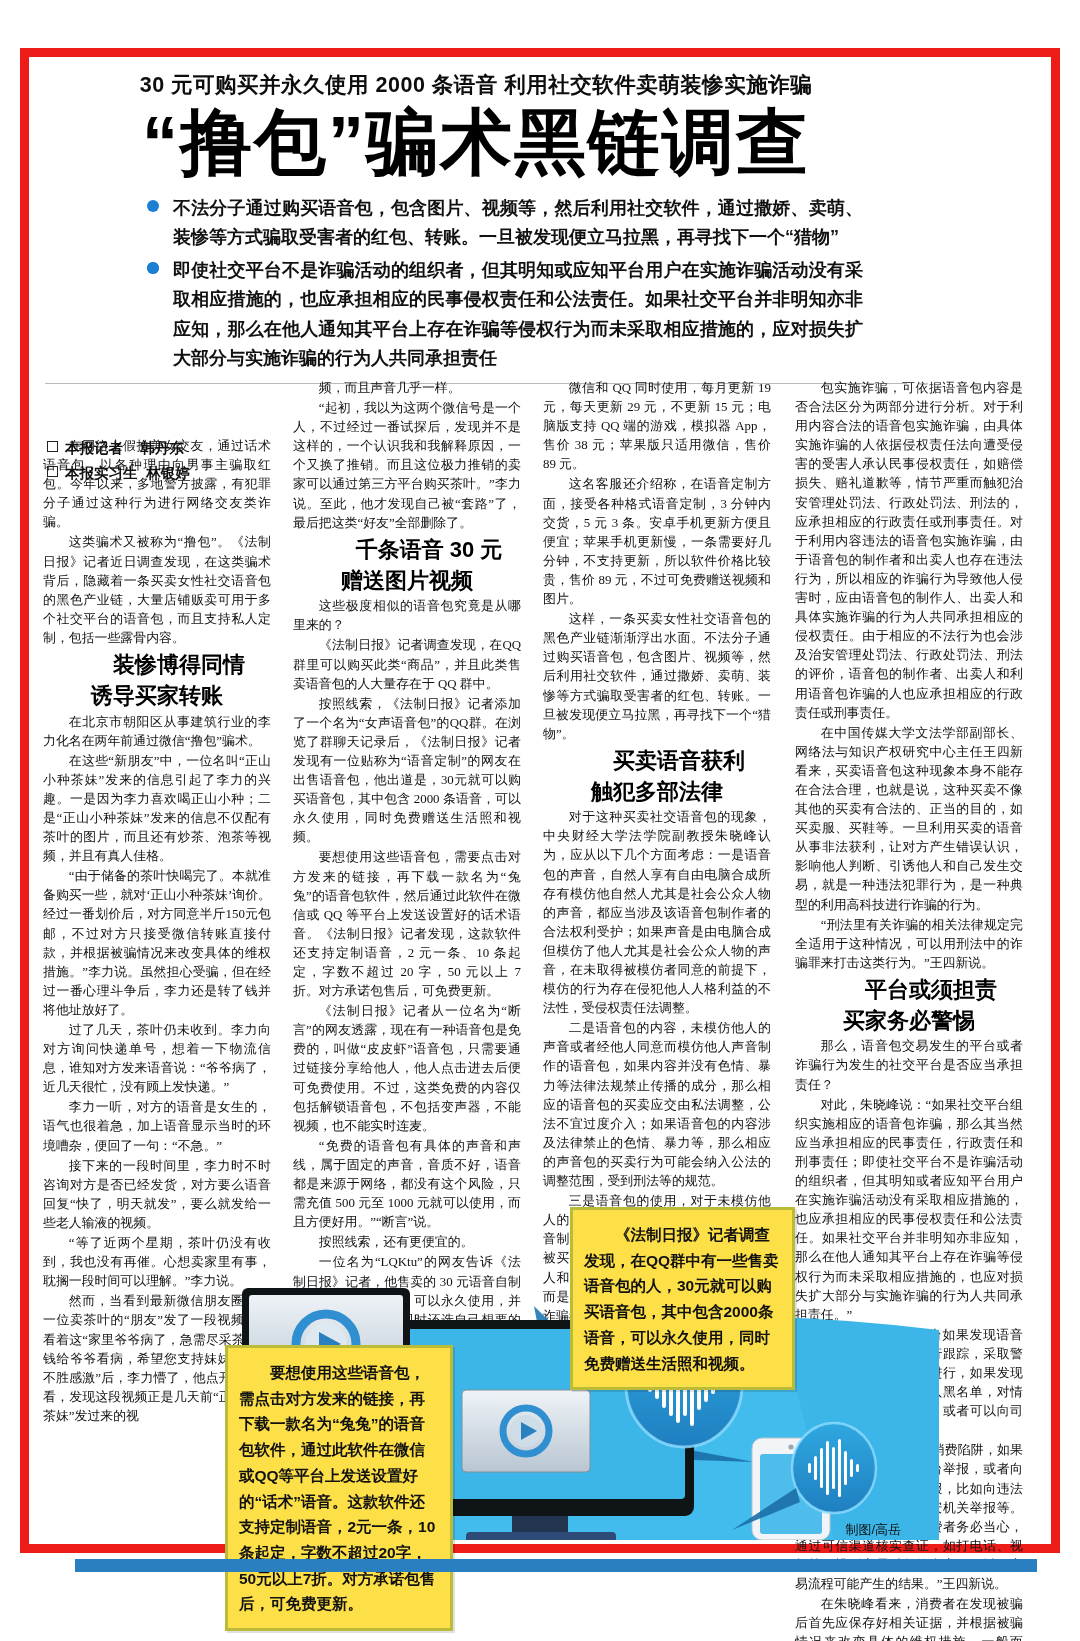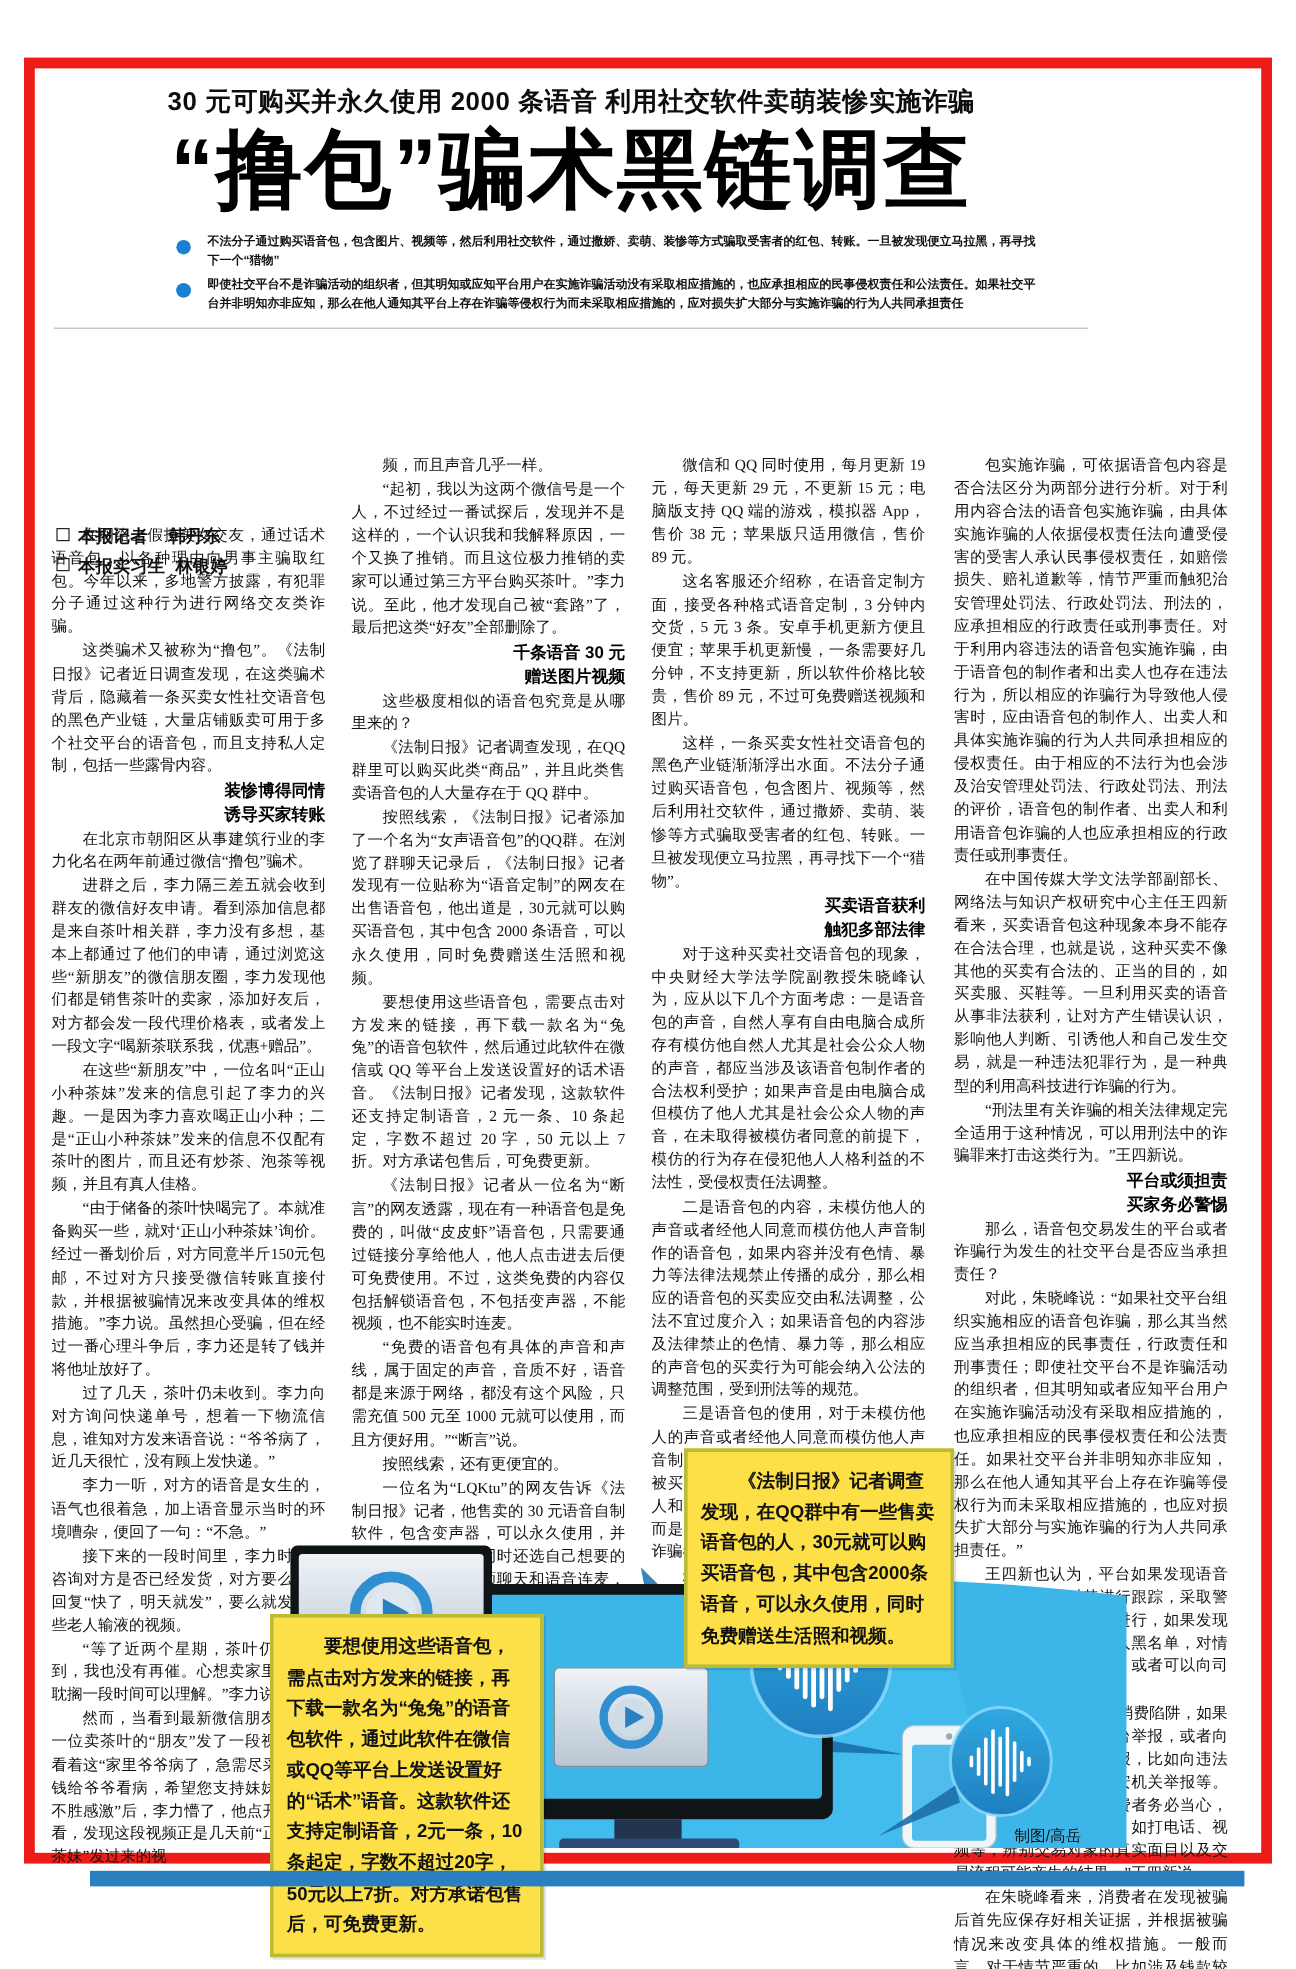--- a/index.html
+++ b/index.html
@@ -13,21 +13,21 @@
   .kicker{text-align:center;font-family:"Liberation Sans","DejaVu Sans",sans-serif;
           font-weight:700;font-size:21.5px;letter-spacing:.5px;color:#0d0d0d;
           margin-top:13px;}
   .headline{text-align:center;font-family:"Liberation Sans","DejaVu Sans",sans-serif;
             font-weight:700;font-size:72px;letter-spacing:2px;color:#000;
             margin-top:6px;line-height:1.04;white-space:nowrap;}
 
   
   .bullets{margin:14px 60px 0 118px;}
   .bullet{position:relative;font-family:Liberation Sans, sans-serif;
-          font-size:10px;line-height:1.62;color:#111;text-align:justify;
+          font-size:18px;line-height:1.62;color:#111;text-align:justify;
           margin-bottom:4px;padding-left:26px;font-weight:600;}
   .dot{position:absolute;left:0;top:6px;width:12px;height:12px;border-radius:50%;
        background:#1b7fd4;}
 
   .rule{margin:10px 16px 0 16px;border-top:1px solid #b9b9b9;}
 
   
   .byline{position:absolute;left:18px;top:380px;width:215px;
           font-family:Liberation Mono, monospace;
           font-size:14.5px;font-weight:700;line-height:1.75;color:#111;}
@@ -37,21 +37,21 @@
   
   .cols{position:absolute;left:14px;top:322px;width:996px;height:1150px;}
   .col{position:absolute;top:0;width:228px;font-size:12.9px;line-height:1.48;
        color:#111;text-align:justify;font-family:"Liberation Serif","DejaVu Serif",serif;}
   .c1{left:0;}
   .c2{left:250px;}
   .c3{left:500px;}
   .c4{left:752px;}
   .col p{margin:0 0 1px 0;text-indent:2em;}
   .sub{font-family:"Liberation Sans","DejaVu Sans",sans-serif;font-weight:700;
-       font-size:14px;line-height:1.42;text-align:right;color:#000;
+       font-size:22px;line-height:1.42;text-align:center;color:#000;
        margin:13px 0 10px 0;text-indent:0;}
   .pad-top{display:block;height:58px;}
 
   
   .art{position:absolute;left:205px;top:1153px;width:705px;height:330px;overflow:hidden;}
   .art svg{display:block;}
 
   
   .callout{position:absolute;background:#fde047;border:3px solid #b9bb39;
            box-shadow:2px 2px 0 rgba(0,0,0,.12);
@@ -104,21 +104,20 @@
     </div>
 
     <div class="cols">
 
       <div class="col c1">
         <span class="pad-top"></span>
         <p>在网络上假扮美女交友，通过话术语音包，以各种理由向男事主骗取红包。今年以来，多地警方披露，有犯罪分子通过这种行为进行网络交友类诈骗。</p>
         <p>这类骗术又被称为“撸包”。《法制日报》记者近日调查发现，在这类骗术背后，隐藏着一条买卖女性社交语音包的黑色产业链，大量店铺贩卖可用于多个社交平台的语音包，而且支持私人定制，包括一些露骨内容。</p>
         <p class="sub">装惨博得同情<br>诱导买家转账</p>
         <p>在北京市朝阳区从事建筑行业的李力化名在两年前通过微信“撸包”骗术。</p>
-        <p>进群之后，李力隔三差五就会收到群友的微信好友申请。看到添加信息都是来自茶叶相关群，李力没有多想，基本上都通过了他们的申请，通过浏览这些“新朋友”的微信朋友圈，李力发现他们都是销售茶叶的卖家，添加好友后，对方都会发一段代理价格表，或者发上一段文字“喝新茶联系我，优惠+赠品”。</p>
         <p>在这些“新朋友”中，一位名叫“正山小种茶妹”发来的信息引起了李力的兴趣。一是因为李力喜欢喝正山小种；二是“正山小种茶妹”发来的信息不仅配有茶叶的图片，而且还有炒茶、泡茶等视频，并且有真人佳格。</p>
         <p>“由于储备的茶叶快喝完了。本就准备购买一些，就对‘正山小种茶妹’询价。经过一番划价后，对方同意半斤150元包邮，不过对方只接受微信转账直接付款，并根据被骗情况来改变具体的维权措施。”李力说。虽然担心受骗，但在经过一番心理斗争后，李力还是转了钱并将他址放好了。</p>
         <p>过了几天，茶叶仍未收到。李力向对方询问快递单号，想着一下物流信息，谁知对方发来语音说：“爷爷病了，近几天很忙，没有顾上发快递。”</p>
         <p>李力一听，对方的语音是女生的，语气也很着急，加上语音显示当时的环境嘈杂，便回了一句：“不急。”</p>
         <p>接下来的一段时间里，李力时不时咨询对方是否已经发货，对方要么语音回复“快了，明天就发”，要么就发给一些老人输液的视频。</p>
         <p>“等了近两个星期，茶叶仍没有收到，我也没有再催。心想卖家里有事，耽搁一段时间可以理解。”李力说。</p>
         <p>然而，当看到最新微信朋友圈中另一位卖茶叶的“朋友”发了一段视频，并看着这“家里爷爷病了，急需尽采茶叶回钱给爷爷看病，希望您支持妹妹一下，不胜感激”后，李力懵了，他点开视频一看，发现这段视频正是几天前“正山小种茶妹”发过来的视</p>
       </div>
 
       <div class="col c2">

